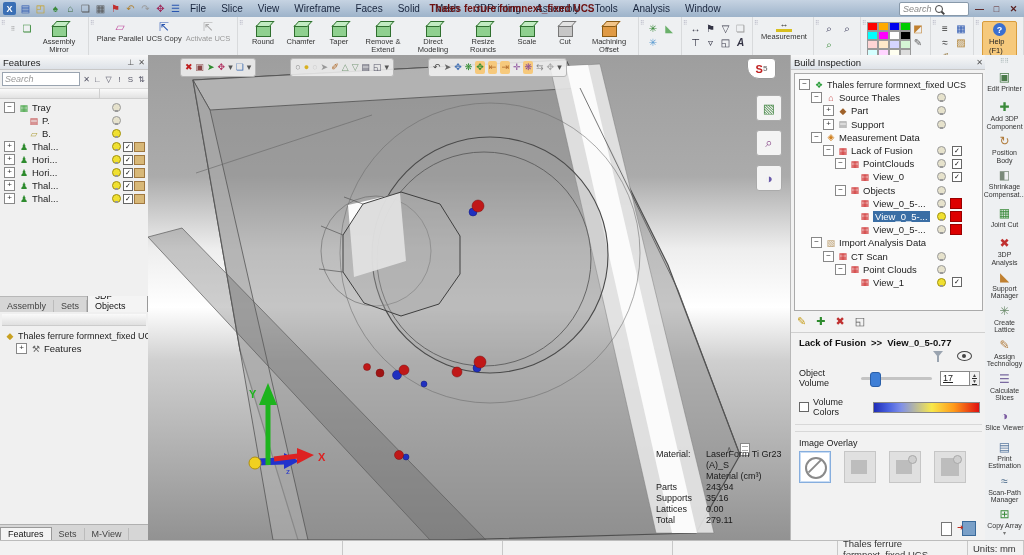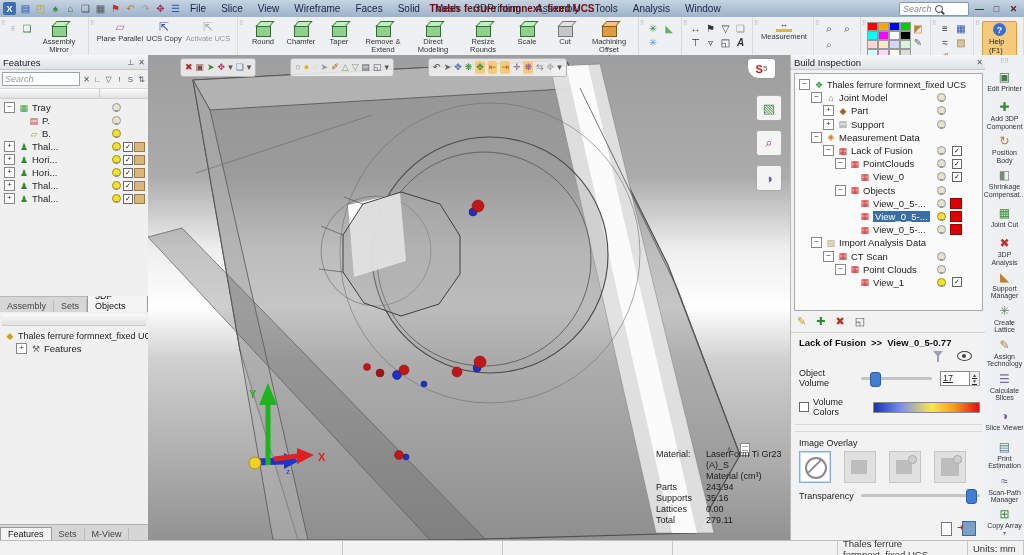--- a/index.html
+++ b/index.html
@@ -600,21 +600,21 @@
       </div>
       <div class="btreebox bt">
         <div class="trow lv0">
           <span class="exp">−</span>
           <span class="tico" style="color:#2a9d3a;">❖</span>
           <span class="tlabel" style="font-size:9px;">Thales ferrure formnext_fixed UCS</span>
         </div>
         <div class="trow lv1">
           <span class="exp">−</span>
           <span class="tico" style="color:#c03030;">⌂</span>
-          <span class="tlabel">Joint Model</span>
+          <span class="tlabel">Source Thales</span>
           <span class="rc1 bulb"></span>
         </div>
         <div class="trow lv2">
           <span class="exp">+</span>
           <span class="tico" style="color:#a0622a;">◆</span>
           <span class="tlabel">Part</span>
           <span class="rc1 bulb"></span>
         </div>
         <div class="trow lv2">
           <span class="exp">+</span>
@@ -747,27 +747,20 @@
           </span>
         <span class="thumb">
             <span class="thmini"></span>
             <span class="thdot"></span>
           </span>
         <span class="thumb">
             <span class="thmini" style="width:18px;height:18px;top:6px;"></span>
             <span class="thdot"></span>
           </span>
       </div>
-      <div class="ctlrow">
-        <span class="lbl">Transparency</span>
-        <span class="slider">
-          <span class="track"></span>
-            <span class="handle" style="left:88%;"></span>
-        </span>
-      </div>
       <div class="bexit">
         <span class="docic"></span>
         <span class="exitic"></span>
       </div>
     </div>
 
     <div class="rtools">
       <div class="rtitem">
         <span class="ricon" style="color:#4a7a4a;">▣</span>
         <span class="rlbl">Edit Printer</span>

